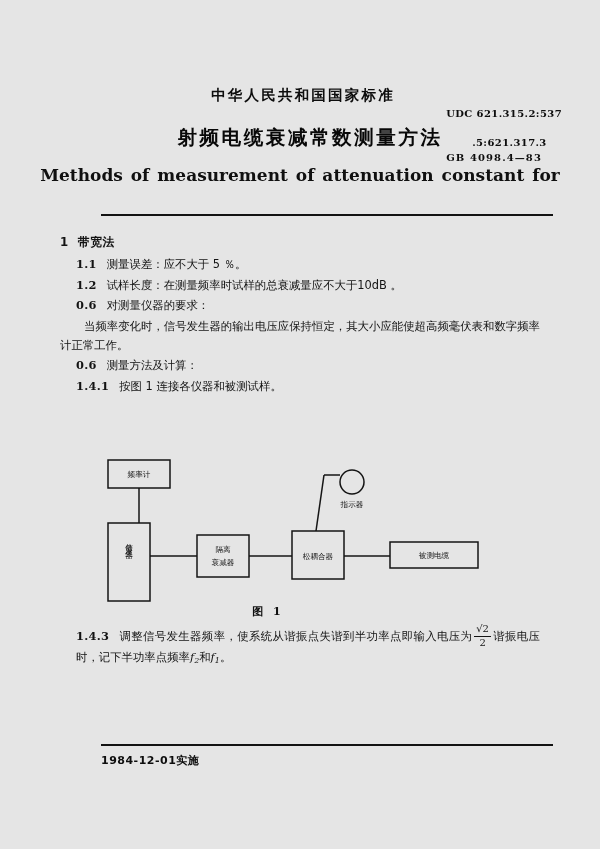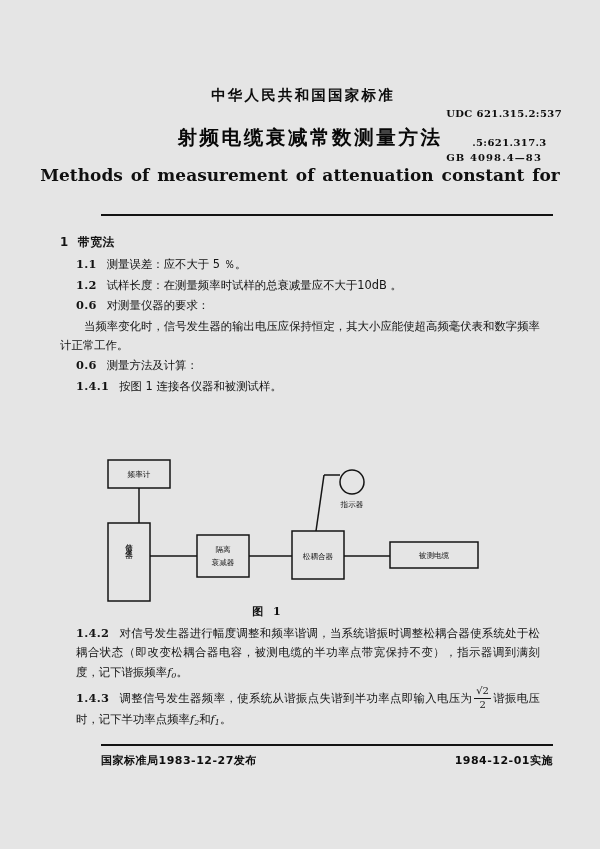--- a/index.html
+++ b/index.html
@@ -290,30 +290,26 @@
 
         <text x="69" y="82" writing-mode="tb" glyph-orientation-vertical="0" style="letter-spacing:2px" text-anchor="start">信号发生器</text>
       </g>
     </svg>
   </div>
 
   <div class="fig-caption">图 1</div>
 
   <div class="body" style="top:623px;">
 
-    <p class="numbered">
-      <span class="num">1.4.2</span><span>对信号发生器进行幅度调整和频率谐调，当系统谐振时调整松耦合器使系统处于松耦合状态（即改变松耦合器电容，被测电缆的半功率点带宽保持不变），指示器调到满刻度，记下谐振频率</span><span class="ital">f</span><span class="sub">0</span><span>。</span>
-    </p>
 
     <p class="numbered">
       <span class="num">1.4.3</span><span>调整信号发生器频率，使系统从谐振点失谐到半功率点即输入电压为</span><span class="frac"><span class="numer">√2</span><span class="denom">2</span></span><span>谐振电压时，记下半功率点频率</span><span class="ital">f</span><span class="sub">2</span><span>和</span><span class="ital">f</span><span class="sub">1</span><span>。</span>
     </p>
 
   </div>
 
   <div class="rule-bottom"></div>
 
   <div class="footer">
-    <span>国家标准局1983-12-27发布</span>
     <span>1984-12-01实施</span>
   </div>
 
 </div>
 
 </body></html>

